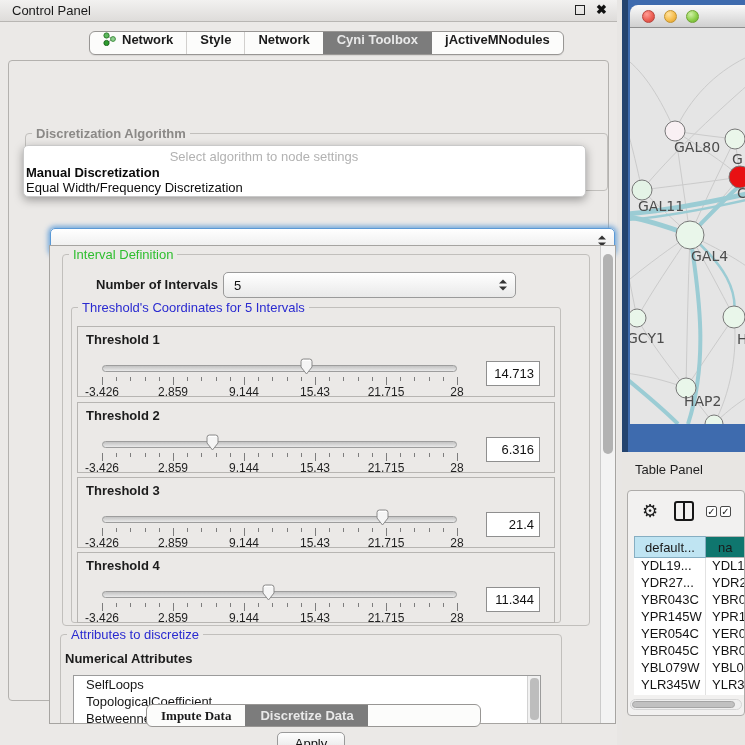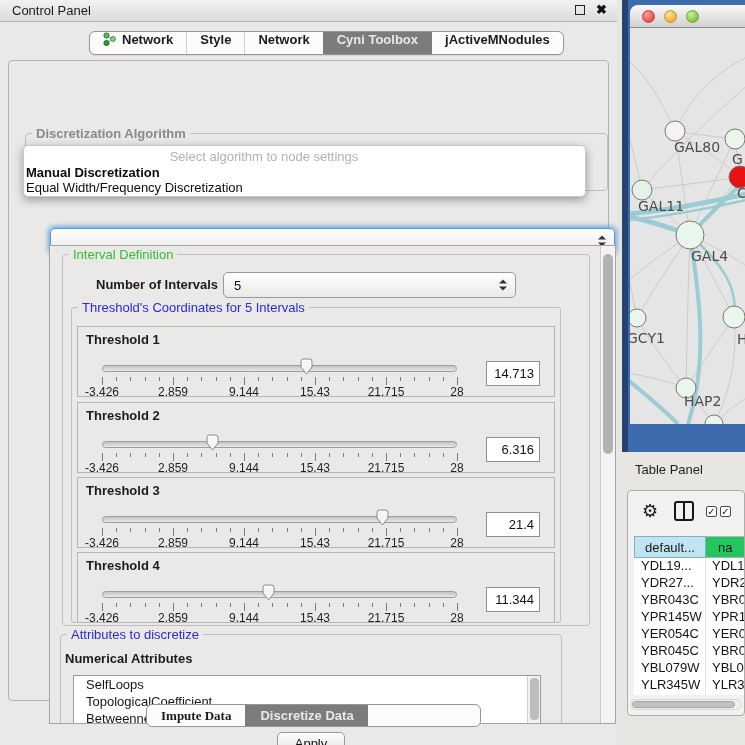--- a/index.html
+++ b/index.html
@@ -116,21 +116,21 @@
   .gear { position:absolute; left:14px; top:9px; font-size:18px; color:#1e1e1e; line-height:22px; }
   .col-icon { position:absolute; left:46px; top:10px; width:20px; height:20px; border:2px solid #161616; border-radius:3px; }
   .col-icon::after { content:""; position:absolute; left:7px; top:0; width:2px; height:16px; background:#161616; }
   .cb { position:absolute; top:15px; width:11px; height:11px; border:1px solid #4a4a4a; border-radius:2px; background:#fff;
     font-size:10px; line-height:10px; text-align:center; color:#222; }
   .cb.one { left:78px; } .cb.two { left:92px; }
   .tp-table { position:absolute; left:6px; top:45px; right:0; bottom:20px; background:#fff; overflow:hidden; }
   .tp-head { display:flex; height:22px; }
   .tp-head .h1 { width:72px; background:#bfe4f2; border:1px solid #86aec2; font-size:13px; color:#1a1a1a;
     display:flex; align-items:center; justify-content:center; overflow:hidden; white-space:nowrap; }
-  .tp-head .h2 { flex:1; background:#22c55e; border-top:1px solid #b5b5b5; border-bottom:1px solid #b5b5b5;
+  .tp-head .h2 { flex:1; background:#0f766e; border-top:1px solid #b5b5b5; border-bottom:1px solid #b5b5b5;
     font-size:13px; color:#1a1a1a; display:flex; align-items:center; padding-left:12px; overflow:hidden; white-space:nowrap; }
   .trow { display:flex; height:17px; font-size:13px; color:#131313; }
   .trow .c1 { width:72px; padding-left:7px; border-right:1px solid #e2e2e2; overflow:hidden; white-space:nowrap; }
   .trow .c2 { flex:1; padding-left:6px; overflow:hidden; white-space:nowrap; }
   .hscroll { position:absolute; left:2px; right:2px; bottom:5px; height:11px; background:#efefef; border:1px solid #d6d6d6; border-radius:6px; }
   .hscroll .thumb { position:absolute; left:1px; top:1px; width:103px; height:7px; border-radius:4px; background:#c1c1c1; border:1px solid #a5a5a5; }
 </style>
 </head>
 <body>
 

